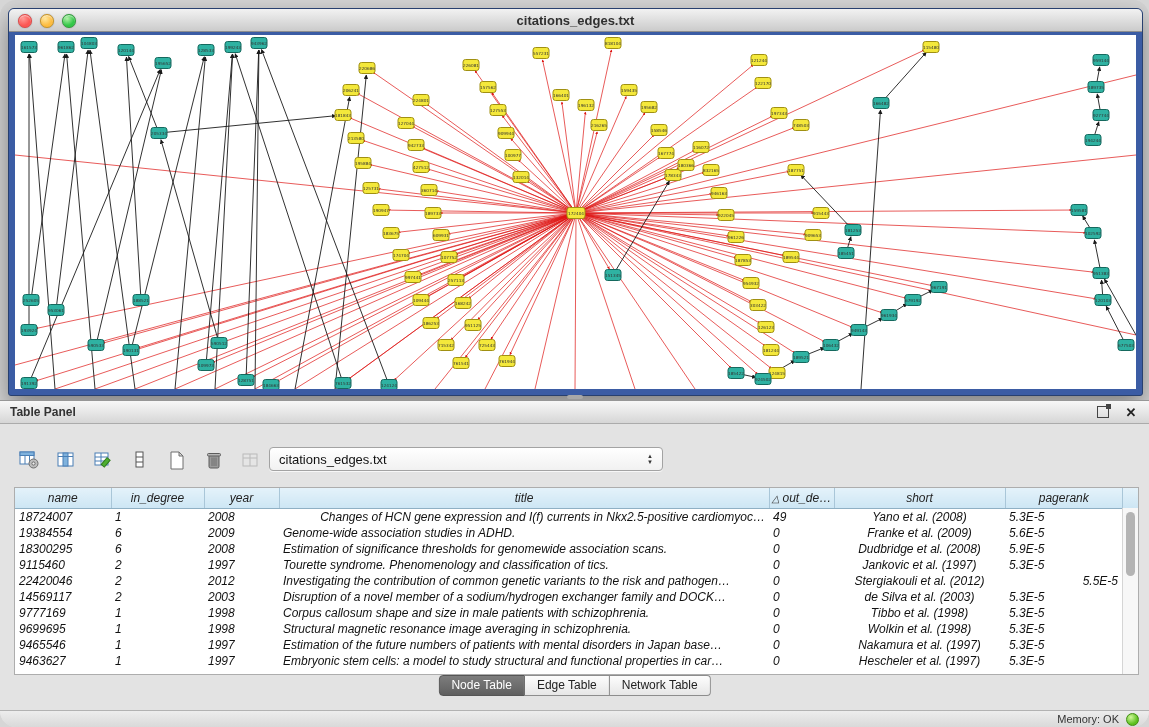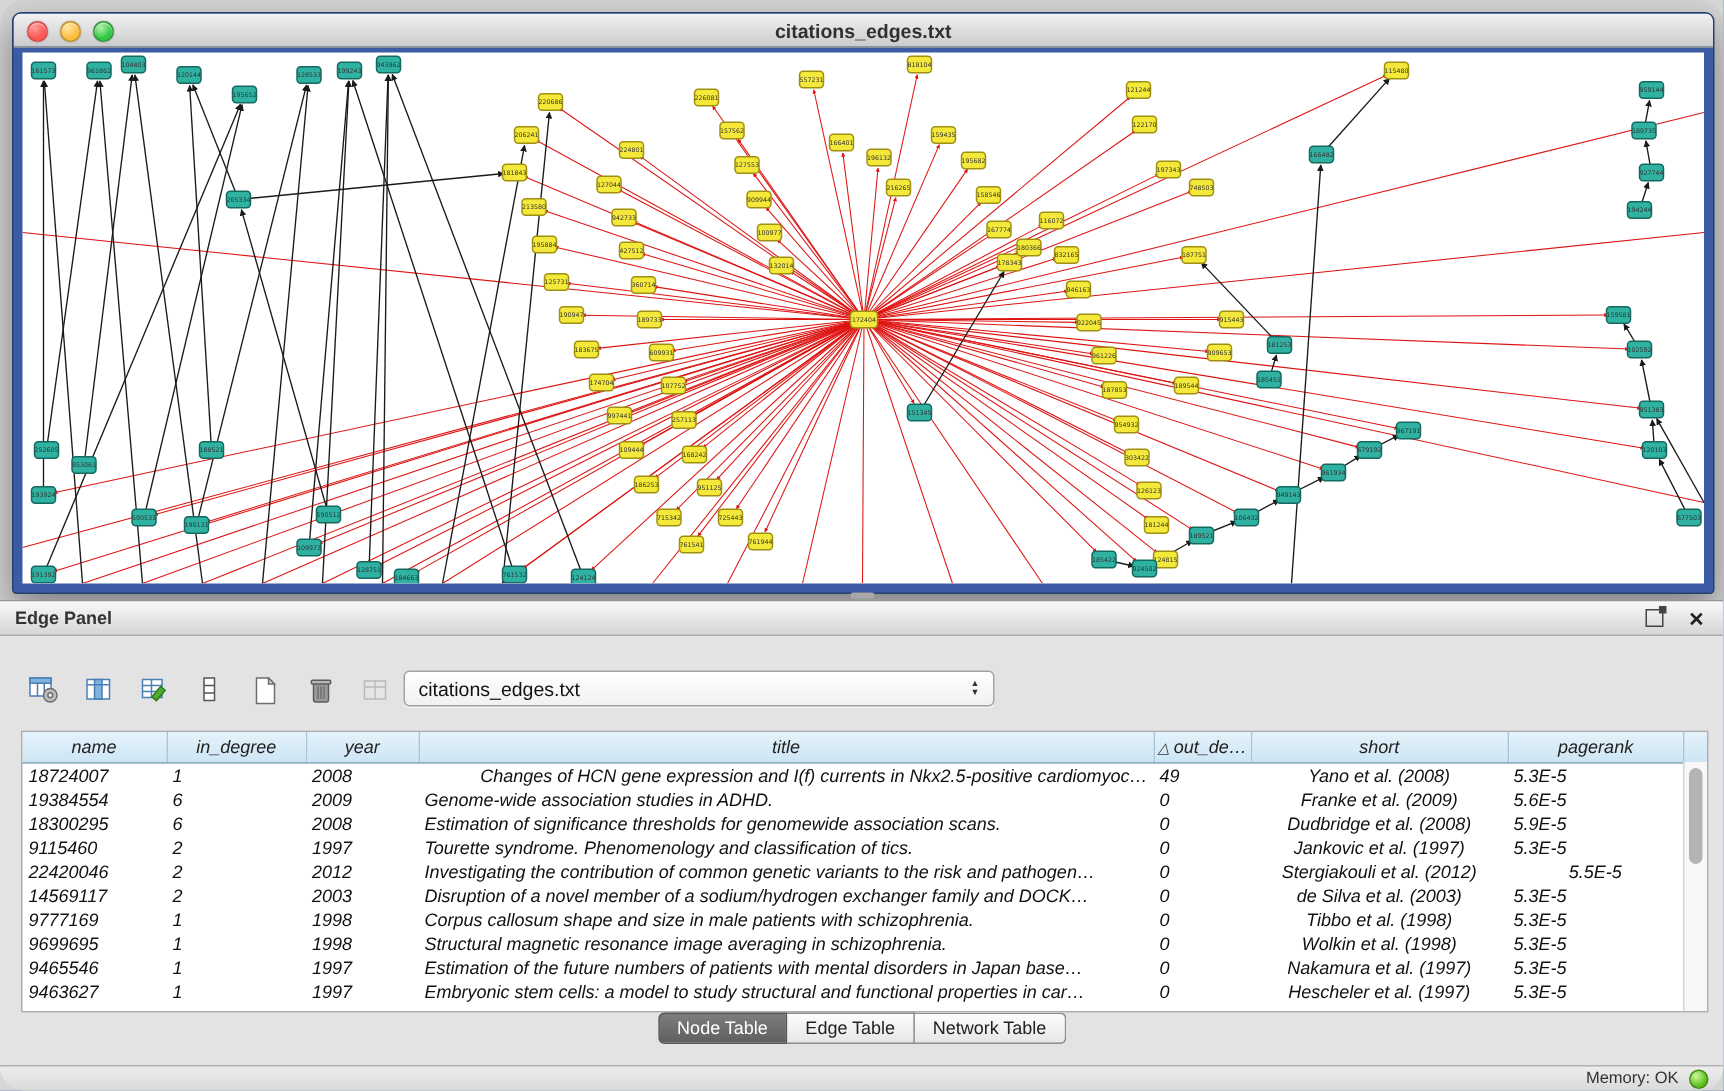--- a/index.html
+++ b/index.html
@@ -672,21 +672,21 @@
             <text x="1111" y="311.6" text-anchor="middle" font-size="4.2" fill="#333333">677503</text>
           </g>
         </svg>
     </div>
   </div>
 
   <div class="resize-handle"></div>
 
   <div class="table-panel">
     <div class="panel-header">
-      <span class="panel-title">Edge Panel</span>
+      <span class="panel-title">Table Panel</span>
       <span class="panel-header-buttons">
         <span class="ph-btn">
             <span class="float-glyph"></span>
           </span>
         <span class="ph-btn">
             <span class="close-glyph">✕</span>
           </span>
       </span>
     </div>
 
@@ -818,21 +818,21 @@
               <td style="text-align: center;">Jankovic et al. (1997)</td>
               <td style="text-align: left;">5.3E-5</td>
             </tr>
             <tr>
               <td style="text-align: left;">22420046</td>
               <td style="text-align: left;">2</td>
               <td style="text-align: left;">2012</td>
               <td style="text-align: left;">Investigating the contribution of common genetic variants to the risk and pathogen…</td>
               <td style="text-align: left;">0</td>
               <td style="text-align: center;">Stergiakouli et al. (2012)</td>
-              <td style="text-align: center;">5.5E-5</td>
+              <td style="text-align: right;">5.5E-5</td>
             </tr>
             <tr>
               <td style="text-align: left;">14569117</td>
               <td style="text-align: left;">2</td>
               <td style="text-align: left;">2003</td>
               <td style="text-align: left;">Disruption of a novel member of a sodium/hydrogen exchanger family and DOCK…</td>
               <td style="text-align: left;">0</td>
               <td style="text-align: center;">de Silva et al. (2003)</td>
               <td style="text-align: left;">5.3E-5</td>
             </tr>

